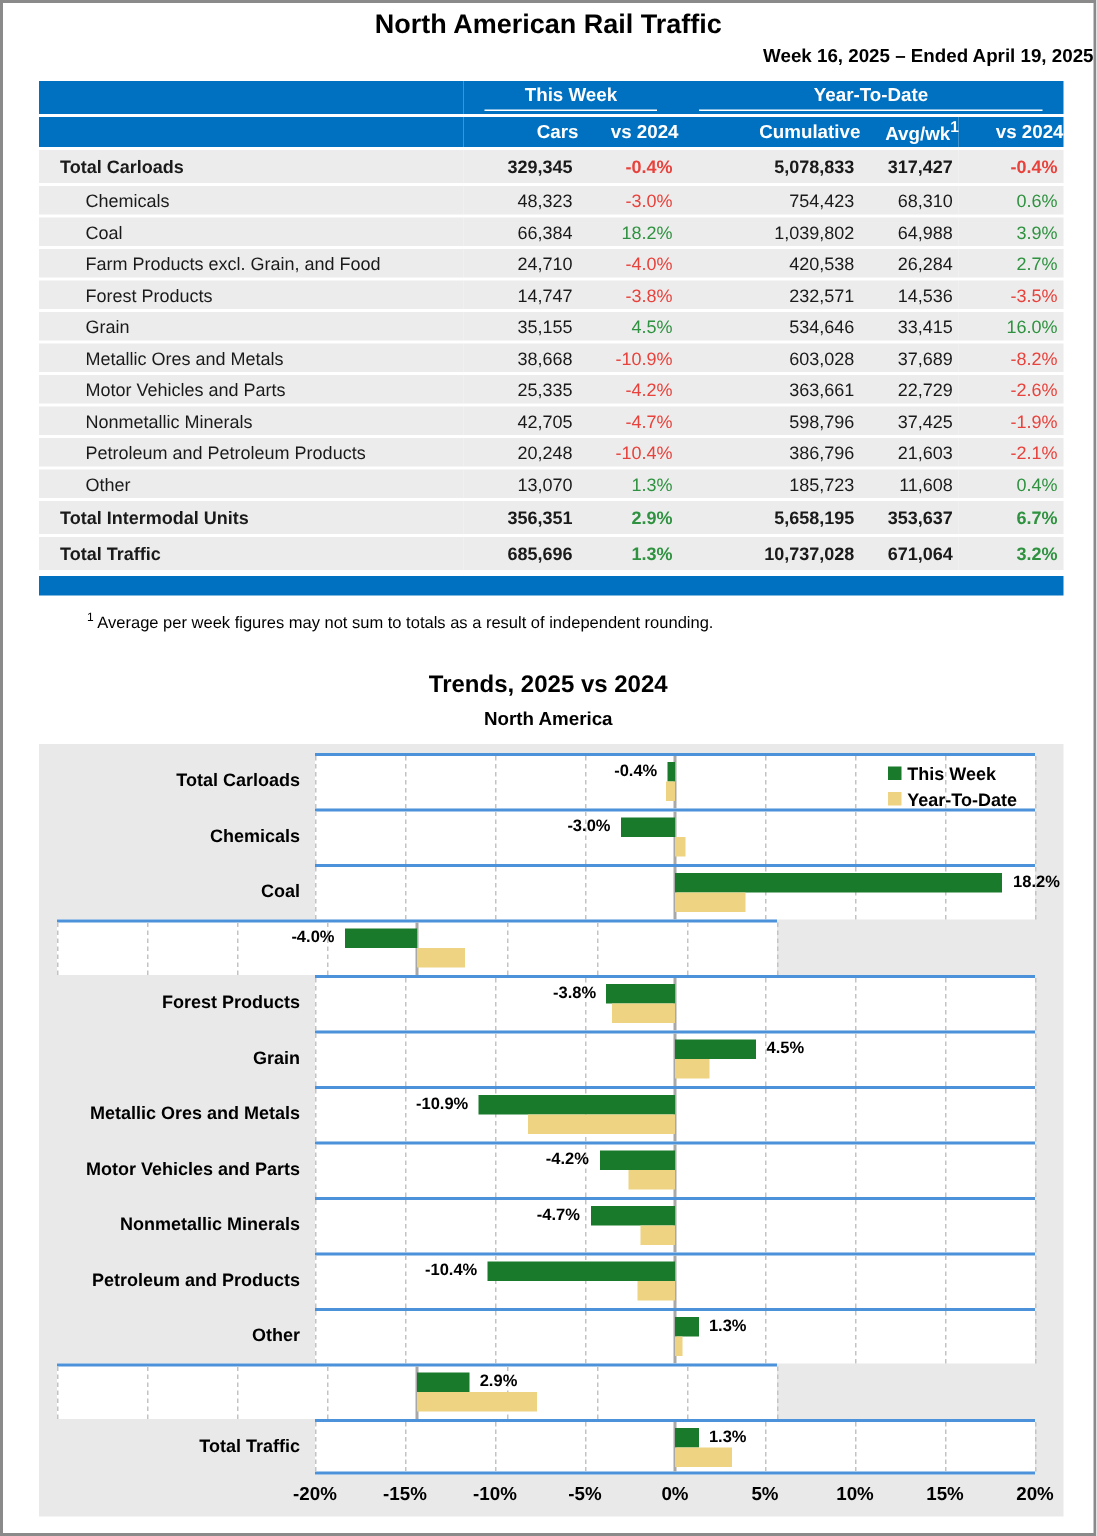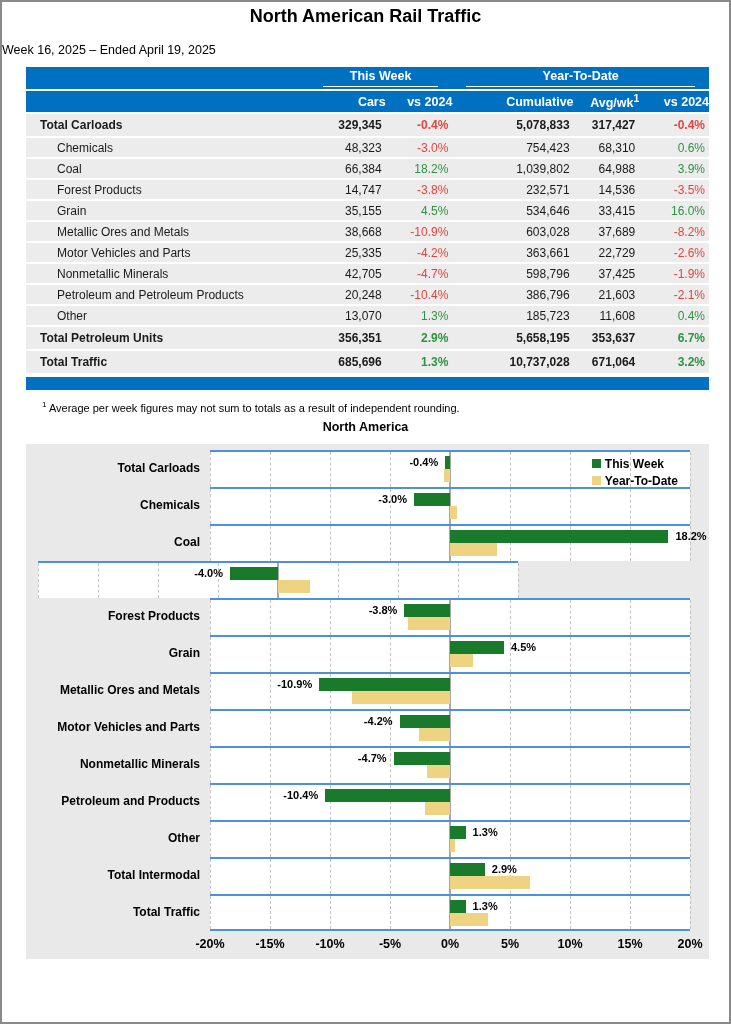--- a/index.html
+++ b/index.html
@@ -4,40 +4,40 @@
 <style>
   * { margin:0; padding:0; box-sizing:border-box; }
   html,body { background:#fff; }
   body { font-family:"Liberation Sans", sans-serif; }
   .page {
     position:relative; width:731px; height:1024px; background:#fff;
     border:2px solid #8a8a8a; overflow:hidden;
   }
   
   .doc-title { text-align:center; font-size:18px; font-weight:bold; margin-top:4px; color:#000; }
-  .doc-subtitle { text-align:left; font-size:12.5px; font-weight:normal; margin-top:16px; color:#000; }
+  .doc-subtitle { text-align:right; font-size:12.5px; font-weight:bold; margin-top:3px; color:#000; }
 
   
   .traffic-table { width:683px; margin:8px 24px 0 24px; border-collapse:separate; border-spacing:0 2px; font-size:12px; }
   .traffic-table thead tr { background:var(--blue); color:#fff; font-weight:bold; }
   .traffic-table thead td { padding:2px 0; }
   .thead-top td { font-size:12.5px; text-align:center; padding-top:5px; }
   .group-underline { border-bottom:1.5px solid #fff; padding-bottom:3px; margin:0 14px; }
   .thead-sub td { font-size:12.5px; text-align:right; padding-bottom:5px; padding-right:4px; }
   .traffic-table tbody tr { background:#ececec; }
   .traffic-table tbody td { padding:2.5px 4px 2.5px 0; text-align:right; white-space:nowrap; color:#1a1a1a; }
   .traffic-table tbody td.lbl { text-align:left; padding-left:14px; }
   tr.sub td.lbl { padding-left:31px; }
   tr.total td { font-weight:bold; padding-top:4px; padding-bottom:4px; }
   td.vs.neg { color:var(--red); }
   td.vs.pos { color:var(--green); }
   .col-label{width:280px;} .col-cars{width:76px;} .col-twvs{width:66px;}
   .col-cum{width:120px;} .col-avg{width:65px;} .col-ytdvs{width:69px;}
   .table-footband { width:683px; height:13px; margin:2px 24px 0 24px; background:var(--blue); }
-  .footnote { margin:10px 0 0 40px; font-size:11px; color:#000; }
+  .footnote { margin:10px 0 0 56px; font-size:11px; color:#000; }
   .footnote sup { font-size:8px; }
 
   
   .chart-title { text-align:center; font-size:16px; font-weight:bold; margin-top:26px; }
   .chart-subtitle { text-align:center; font-size:12.5px; font-weight:bold; margin-top:6px; }
   .chart-panel { position:relative; width:683px; margin:10px 24px 0 24px; background:#e9e9e9; padding:6px 0 4px 12px; }
   .chart-row { display:flex; align-items:stretch; }
   .row-label { width:172px; font-size:12px; font-weight:bold; text-align:right; padding-right:10px;
                display:flex; align-items:center; justify-content:flex-end; color:#000; }
   .band { position:relative; width:480px; height:37px; background:#fff; border-top:2px solid var(--line-blue); }
@@ -115,20 +115,28 @@
         </tr>
         <tr class="sub">
           <td class="lbl">Coal</td>
           <td class="num">66,384</td>
           <td class="vs pos">18.2%</td>
           <td class="num">1,039,802</td>
           <td class="num">64,988</td>
           <td class="vs pos">3.9%</td>
         </tr>
         <tr class="sub">
+          <td class="lbl">Farm Products excl. Grain, and Food</td>
+          <td class="num">24,710</td>
+          <td class="vs neg">-4.0%</td>
+          <td class="num">420,538</td>
+          <td class="num">26,284</td>
+          <td class="vs pos">2.7%</td>
+        </tr>
+        <tr class="sub">
           <td class="lbl">Forest Products</td>
           <td class="num">14,747</td>
           <td class="vs neg">-3.8%</td>
           <td class="num">232,571</td>
           <td class="num">14,536</td>
           <td class="vs neg">-3.5%</td>
         </tr>
         <tr class="sub">
           <td class="lbl">Grain</td>
           <td class="num">35,155</td>
@@ -171,21 +179,21 @@
         </tr>
         <tr class="sub">
           <td class="lbl">Other</td>
           <td class="num">13,070</td>
           <td class="vs pos">1.3%</td>
           <td class="num">185,723</td>
           <td class="num">11,608</td>
           <td class="vs pos">0.4%</td>
         </tr>
         <tr class="total">
-          <td class="lbl">Total Petroleum Units</td>
+          <td class="lbl">Total Intermodal Units</td>
           <td class="num">356,351</td>
           <td class="vs pos">2.9%</td>
           <td class="num">5,658,195</td>
           <td class="num">353,637</td>
           <td class="vs pos">6.7%</td>
         </tr>
         <tr class="total">
           <td class="lbl">Total Traffic</td>
           <td class="num">685,696</td>
           <td class="vs pos">1.3%</td>
@@ -193,20 +201,21 @@
           <td class="num">671,064</td>
           <td class="vs pos">3.2%</td>
         </tr>
       </tbody>
   </table>
 
   <div class="table-footband"></div>
 
   <div class="footnote"><sup>1</sup> <span>Average per week figures may not sum to totals as a result of independent rounding.</span></div>
 
+  <div class="chart-title">Trends, 2025 vs 2024</div>
   <div class="chart-subtitle">North America</div>
 
   <div class="chart-panel">
     <div id="chart-rows">
         <div class="chart-row">
           <div class="row-label">Total Carloads</div>
           <div class="band">
             <div class="gridline" style="left: 0px;"></div>
             <div class="gridline" style="left: 60px;"></div>
             <div class="gridline" style="left: 120px;"></div>
@@ -394,21 +403,20 @@
             <div class="gridline" style="left: 300px;"></div>
             <div class="gridline" style="left: 360px;"></div>
             <div class="gridline" style="left: 420px;"></div>
             <div class="gridline" style="left: 480px;"></div>
             <div class="bar tw" style="left: 240px; width: 15.6px;"></div>
             <div class="bar ytd" style="left: 240px; width: 4.8px;"></div>
             <div class="bar-label" style="left: 262.6px;">1.3%</div>
           </div>
         </div>
         <div class="chart-row">
-          <div class="row-label">Total Intermodal</div>
           <div class="band">
             <div class="gridline" style="left: 0px;"></div>
             <div class="gridline" style="left: 60px;"></div>
             <div class="gridline" style="left: 120px;"></div>
             <div class="gridline" style="left: 180px;"></div>
             <div class="zeroline" style="left: 239px;"></div>
             <div class="gridline" style="left: 300px;"></div>
             <div class="gridline" style="left: 360px;"></div>
             <div class="gridline" style="left: 420px;"></div>
             <div class="gridline" style="left: 480px;"></div>

